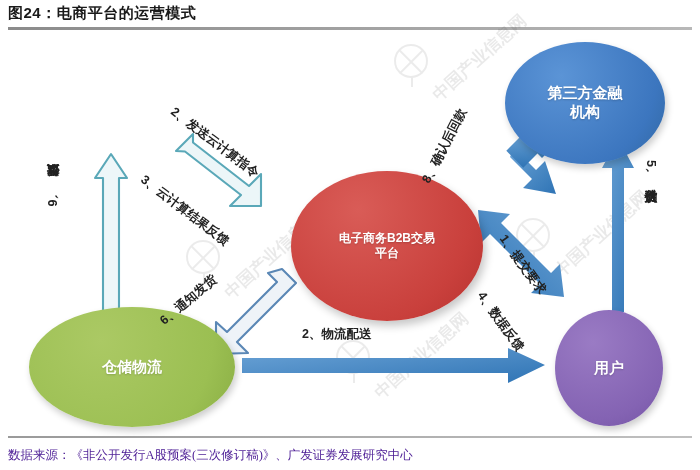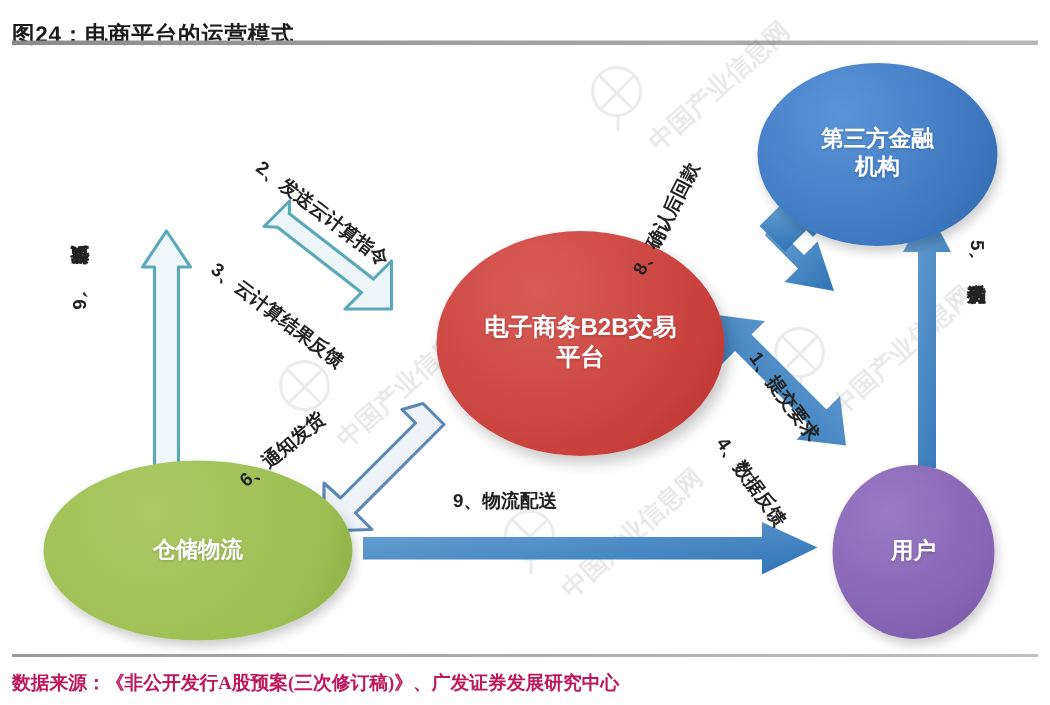--- a/index.html
+++ b/index.html
@@ -8,34 +8,34 @@
     background:#ffffff;
     font-family:"Liberation Sans","DejaVu Sans",sans-serif;
     overflow:hidden;position:relative;
   }
   #root{position:relative;width:700px;height:470px;}
 
   
   .fig-title{
     position:absolute;left:8px;top:4px;
     font-size:15px;font-weight:bold;color:#1a1a1a;
-    letter-spacing:.5px;white-space:nowrap;margin-top:10px;
+    letter-spacing:.5px;white-space:nowrap;
   }
   .rule-top{
     position:absolute;left:8px;top:27px;width:684px;height:3px;
     background:linear-gradient(to right,#8b8b8b,#b8b8b8);
   }
   .rule-bottom{
     position:absolute;left:8px;top:436px;width:684px;height:2px;
     background:linear-gradient(to right,#9a9a9a,#c0c0c0);
   }
   .fig-source{
     position:absolute;left:8px;top:447px;
-    font-size:12.5px;color:#be185d;white-space:nowrap;
-    font-family:"Liberation Serif","DejaVu Serif",serif;font-weight:bold;
+    font-size:12.5px;color:#4c1d95;white-space:nowrap;
+    font-family:"Liberation Serif","DejaVu Serif",serif;font-weight:normal;
   }
 
   
   .canvas{position:absolute;left:0;top:32px;width:700px;height:400px;}
   .canvas svg{position:absolute;left:0;top:0;}
 
   
   .node{
     position:absolute;display:flex;align-items:center;justify-content:center;
     text-align:center;color:#ffffff;font-weight:bold;
@@ -49,21 +49,21 @@
     left:56px;top:38px;width:116px;height:106px;font-size:15px;
     background:radial-gradient(circle at 35% 28%,#63c3d8,#3aa6c4 70%,#2e94b3 100%);
     box-shadow:2px 4px 7px rgba(0,0,0,.20);
   }
   #node-finance{
     left:505px;top:10px;width:160px;height:122px;font-size:15px;
     background:radial-gradient(circle at 35% 28%,#5b94d6,#3c76bf 70%,#30669f 100%);
     box-shadow:2px 4px 7px rgba(0,0,0,.20);
   }
   #node-platform{
-    left:291px;top:122px;width:192px;height:150px;font-size:16px;
+    left:291px;top:139px;width:192px;height:150px;font-size:12px;
     background:radial-gradient(circle at 35% 26%,#d95c57,#c9403c 68%,#b6322f 100%);
     box-shadow:3px 5px 9px rgba(0,0,0,.22);
   }
   #node-logistics{
     left:29px;top:275px;width:206px;height:120px;font-size:15px;
     background:radial-gradient(circle at 35% 28%,#abc964,#9bbf52 70%,#89ad43 100%);
     box-shadow:2px 4px 7px rgba(0,0,0,.20);
   }
   #node-user{
     left:555px;top:278px;width:108px;height:116px;font-size:15px;
@@ -201,21 +201,21 @@
     </div>
 
     <div class="alabel" style="left:172px;top:70px;transform:rotate(37deg);">2、发送云计算指令</div>
 
     <div class="alabel" style="left:142px;top:138px;transform:rotate(37deg);">3、云计算结果反馈</div>
 
     <div class="alabel vert" style="left:62px;top:155px;transform:rotate(180deg);">9、数据反馈</div>
 
     <div class="alabel" style="left:162px;top:282px;transform:rotate(-40deg);">6、通知发货</div>
 
-    <div class="alabel" style="left:302px;top:294px;">9、物流配送</div>
+    <div class="alabel" style="left:302px;top:294px;">2、物流配送</div>
 
     <div class="alabel" style="left:502px;top:196px;transform:rotate(54deg);">1、提交要求</div>
 
     <div class="alabel" style="left:480px;top:253px;transform:rotate(54deg);">4、数据反馈</div>
 
     <div class="alabel" style="left:426px;top:142px;transform:rotate(-63deg);">8、确认后回款</div>
 
     <div class="alabel vert" style="left:642px;top:128px;">5、确认后支付</div>
 
   </div>

